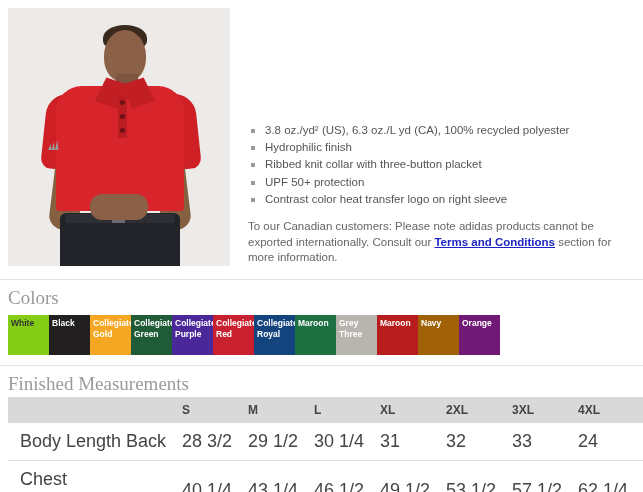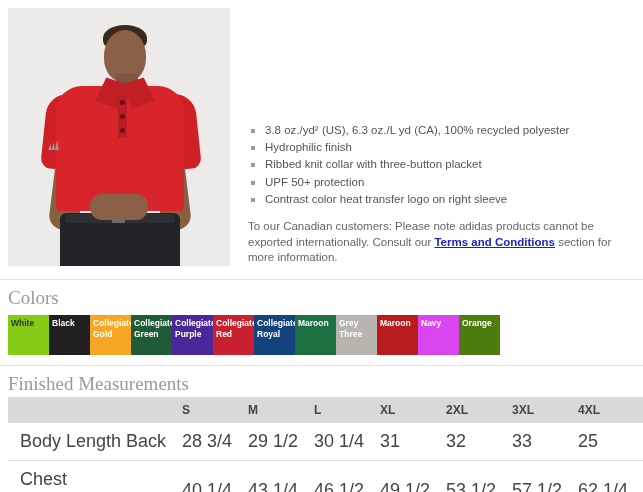--- a/index.html
+++ b/index.html
@@ -233,24 +233,24 @@
     </div>
     <div class="swatch" style="background: rgb(28, 112, 65);">
       <span class="sw-label" style="color: rgb(255, 255, 255);">Maroon</span>
     </div>
     <div class="swatch" style="background: rgb(184, 181, 174);">
       <span class="sw-label" style="color: rgb(255, 255, 255);">Grey Three</span>
     </div>
     <div class="swatch" style="background: #b91c1c;">
       <span class="sw-label" style="color: rgb(255, 255, 255);">Maroon</span>
     </div>
-    <div class="swatch" style="background: #d946ef;">
+    <div class="swatch" style="background: #a16207;">
       <span class="sw-label" style="color: rgb(255, 255, 255);">Navy</span>
     </div>
-    <div class="swatch" style="background: #4d7c0f;">
+    <div class="swatch" style="background: #701a75;">
       <span class="sw-label" style="color: rgb(255, 255, 255);">Orange</span>
     </div>
   </div>
 
   <div class="divider" style="margin-top:10px"></div>
   <h2 class="section-title">Finished Measurements</h2>
 
   <table class="meas-table">
     <thead>
       <tr>
@@ -260,27 +260,27 @@
         <th class="sz">L</th>
         <th class="sz">XL</th>
         <th class="sz">2XL</th>
         <th class="sz">3XL</th>
         <th class="sz">4XL</th>
       </tr>
     </thead>
     <tbody>
       <tr class="first-data">
         <td class="rowhead">Body Length Back</td>
-        <td class="sz">28 3/4</td>
+        <td class="sz">28 3/2</td>
         <td class="sz">29 1/2</td>
         <td class="sz">30 1/4</td>
         <td class="sz">31</td>
         <td class="sz">32</td>
         <td class="sz">33</td>
-        <td class="sz">25</td>
+        <td class="sz">24</td>
       </tr>
       <tr>
         <td class="rowhead">Chest Circumference</td>
         <td class="sz">40 1/4</td>
         <td class="sz">43 1/4</td>
         <td class="sz">46 1/2</td>
         <td class="sz">49 1/2</td>
         <td class="sz">53 1/2</td>
         <td class="sz">57 1/2</td>
         <td class="sz">62 1/4</td>

